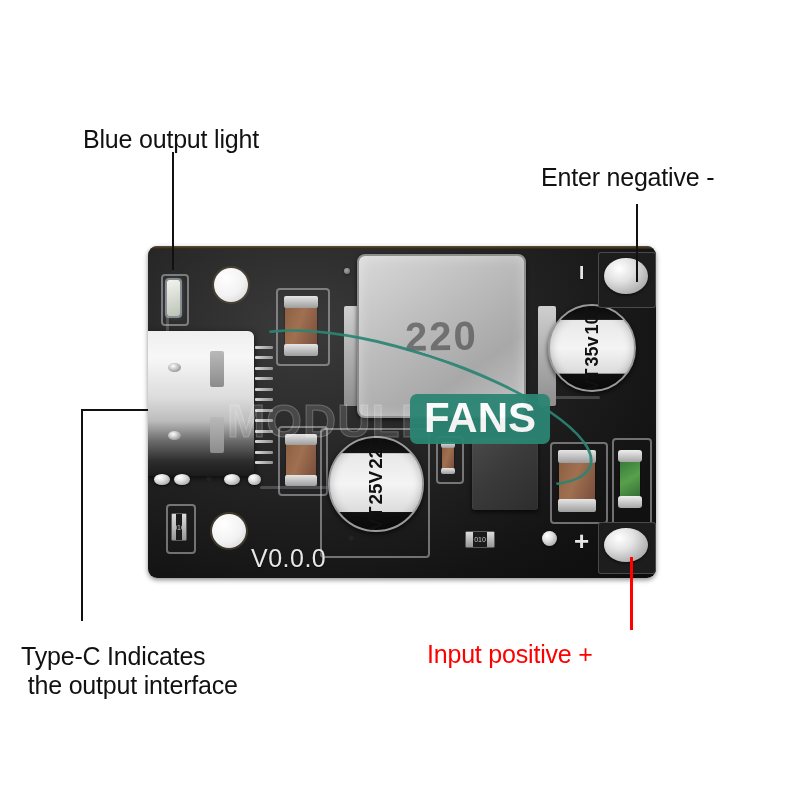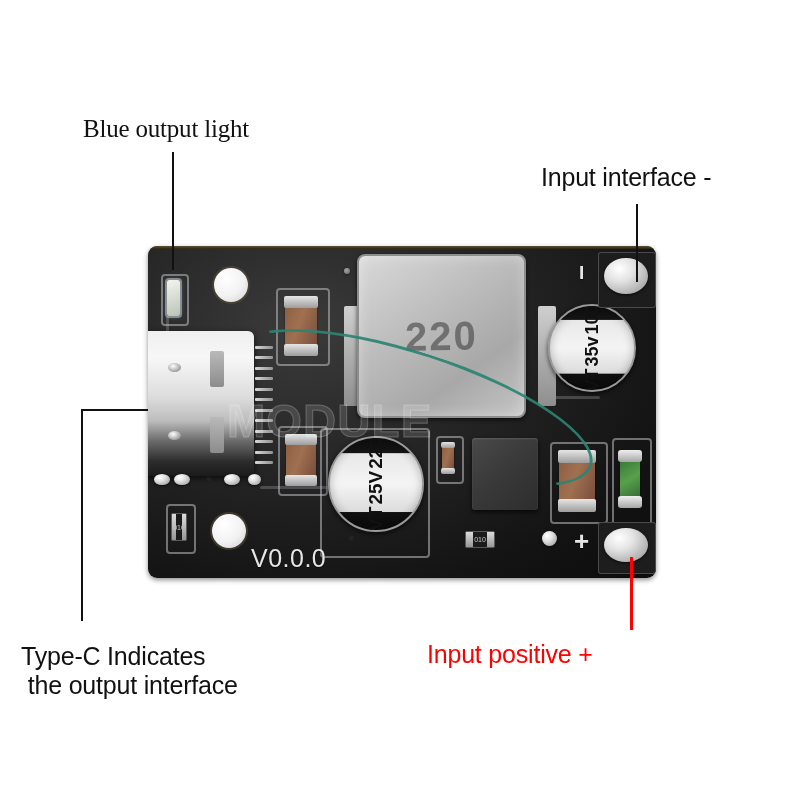--- a/index.html
+++ b/index.html
@@ -442,26 +442,27 @@
     <div class="solder" style="left:456px; top:282px; width:44px; height:34px;"></div>
     <div class="silk" style="left:426px; top:280px; font-size:26px; font-weight:700;">+</div>
 
     <div class="silk" style="left:103px; top:298px; font-size:25px; letter-spacing:0.5px;">V0.0.0</div>
 
   </div>
 
   <div class="watermark">
     <div class="wm-ellipse"></div>
     <div class="wm-module">MODULE</div>
+    <div class="wm-badge">FANS</div>
   </div>
 
-  <div class="anno" style="left:83px; top:113px;font-family:Liberation Serif, serif;">Blue output light</div>
+  <div class="anno" style="left:83px; top:124px;">Blue output light</div>
   <div class="leader" style="left:172px; top:152px; width:2px; height:118px;"></div>
 
-  <div class="anno" style="left:541px; top:162px;">Input interface -</div>
+  <div class="anno" style="left:541px; top:162px;">Enter negative -</div>
   <div class="leader" style="left:636px; top:204px; width:2px; height:78px;"></div>
 
   <div class="anno red" style="left:427px; top:639px;">Input positive +</div>
   <div class="leader red" style="left:630px; top:557px; width:3px; height:73px;"></div>
 
   <div class="anno" style="left:21px; top:670px;"> the output interface</div>
   <div class="anno" style="left:21px; top:641px;">Type-C Indicates</div>
 
   <div class="leader" style="left:81px; top:409px; width:67px; height:2px;"></div>
   <div class="leader" style="left:81px; top:409px; width:2px; height:212px;"></div>

